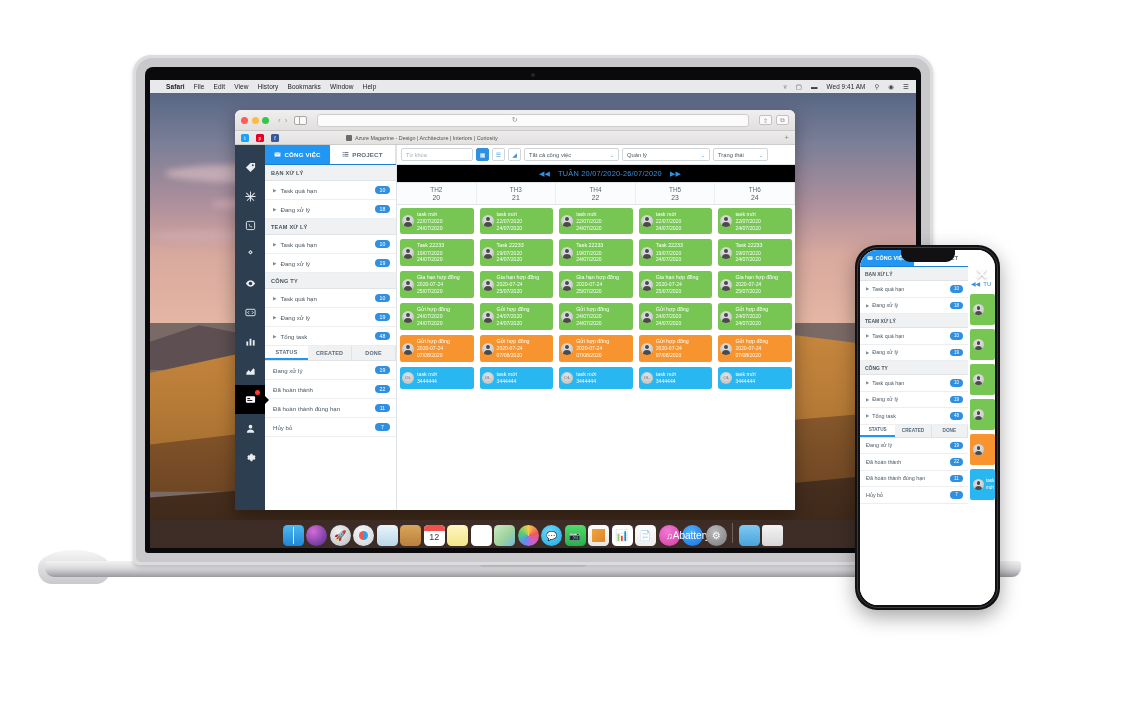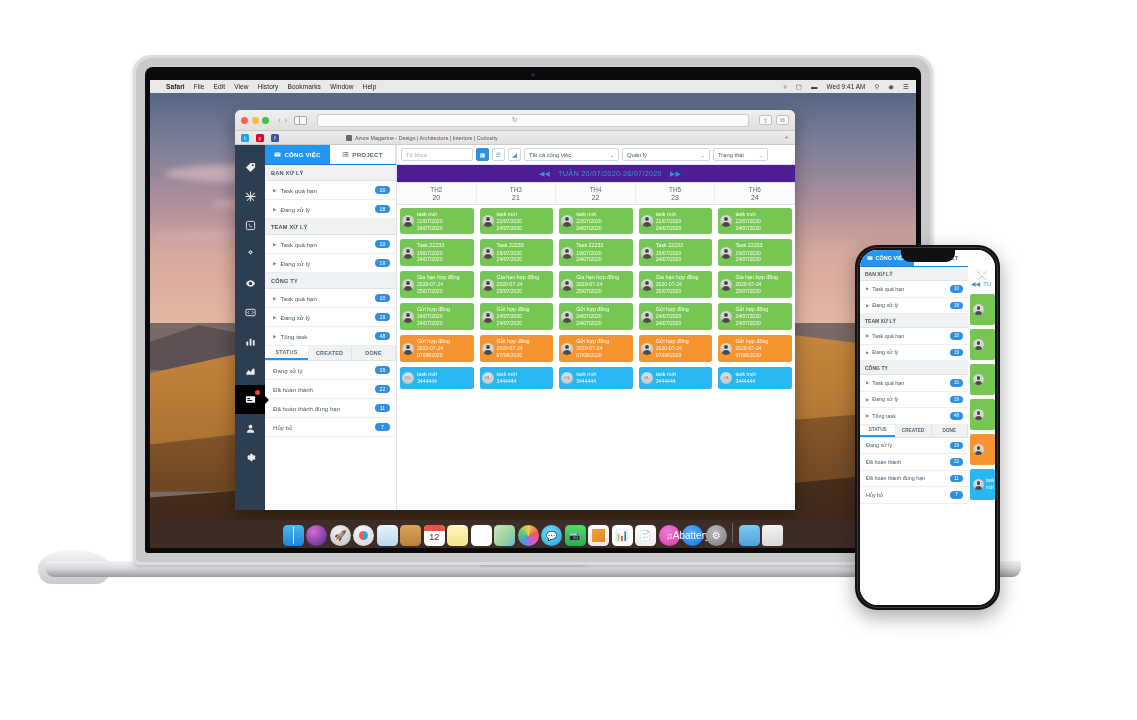--- a/index.html
+++ b/index.html
@@ -202,21 +202,21 @@
   .sel {
     height:13px; border:1px solid #cfd6db; border-radius:2px; background:#fff;
     display:flex; align-items:center; justify-content:space-between;
     padding:0 4px; font-size:5.8px; color:#4a5862; gap:6px;
   }
   .sel .cv { font-size:5px; color:#2f8fe0; }
   .sel.w1{width:95px;} .sel.w2{width:88px;} .sel.w3{width:55px;}
 
   .weekbar {
     height:18px; display:flex; align-items:center; justify-content:center; gap:8px;
-    border-bottom:1px solid #dfe3e6; background:#4c1d95;
+    border-bottom:1px solid #dfe3e6; background:#000000;
     font-size:7.4px; color:#3d8fd6; letter-spacing:.2px;padding-left:28px;
   }
   .weekbar .arr { font-size:7px; color:#2f8fe0; }
 
   .dayhead { display:flex; border-bottom:1px solid #dfe3e6; background:#fbfcfd; }
   .dayhead .dh {
     flex:1; padding:3px 0 3px; text-align:center; border-right:1px solid #eceff1;
   }
   .dayhead .dh .dn { font-size:6.4px; color:#5a6b7a; }
   .dayhead .dh .dd { font-size:6.8px; color:#4a5862; margin-top:1px; }

